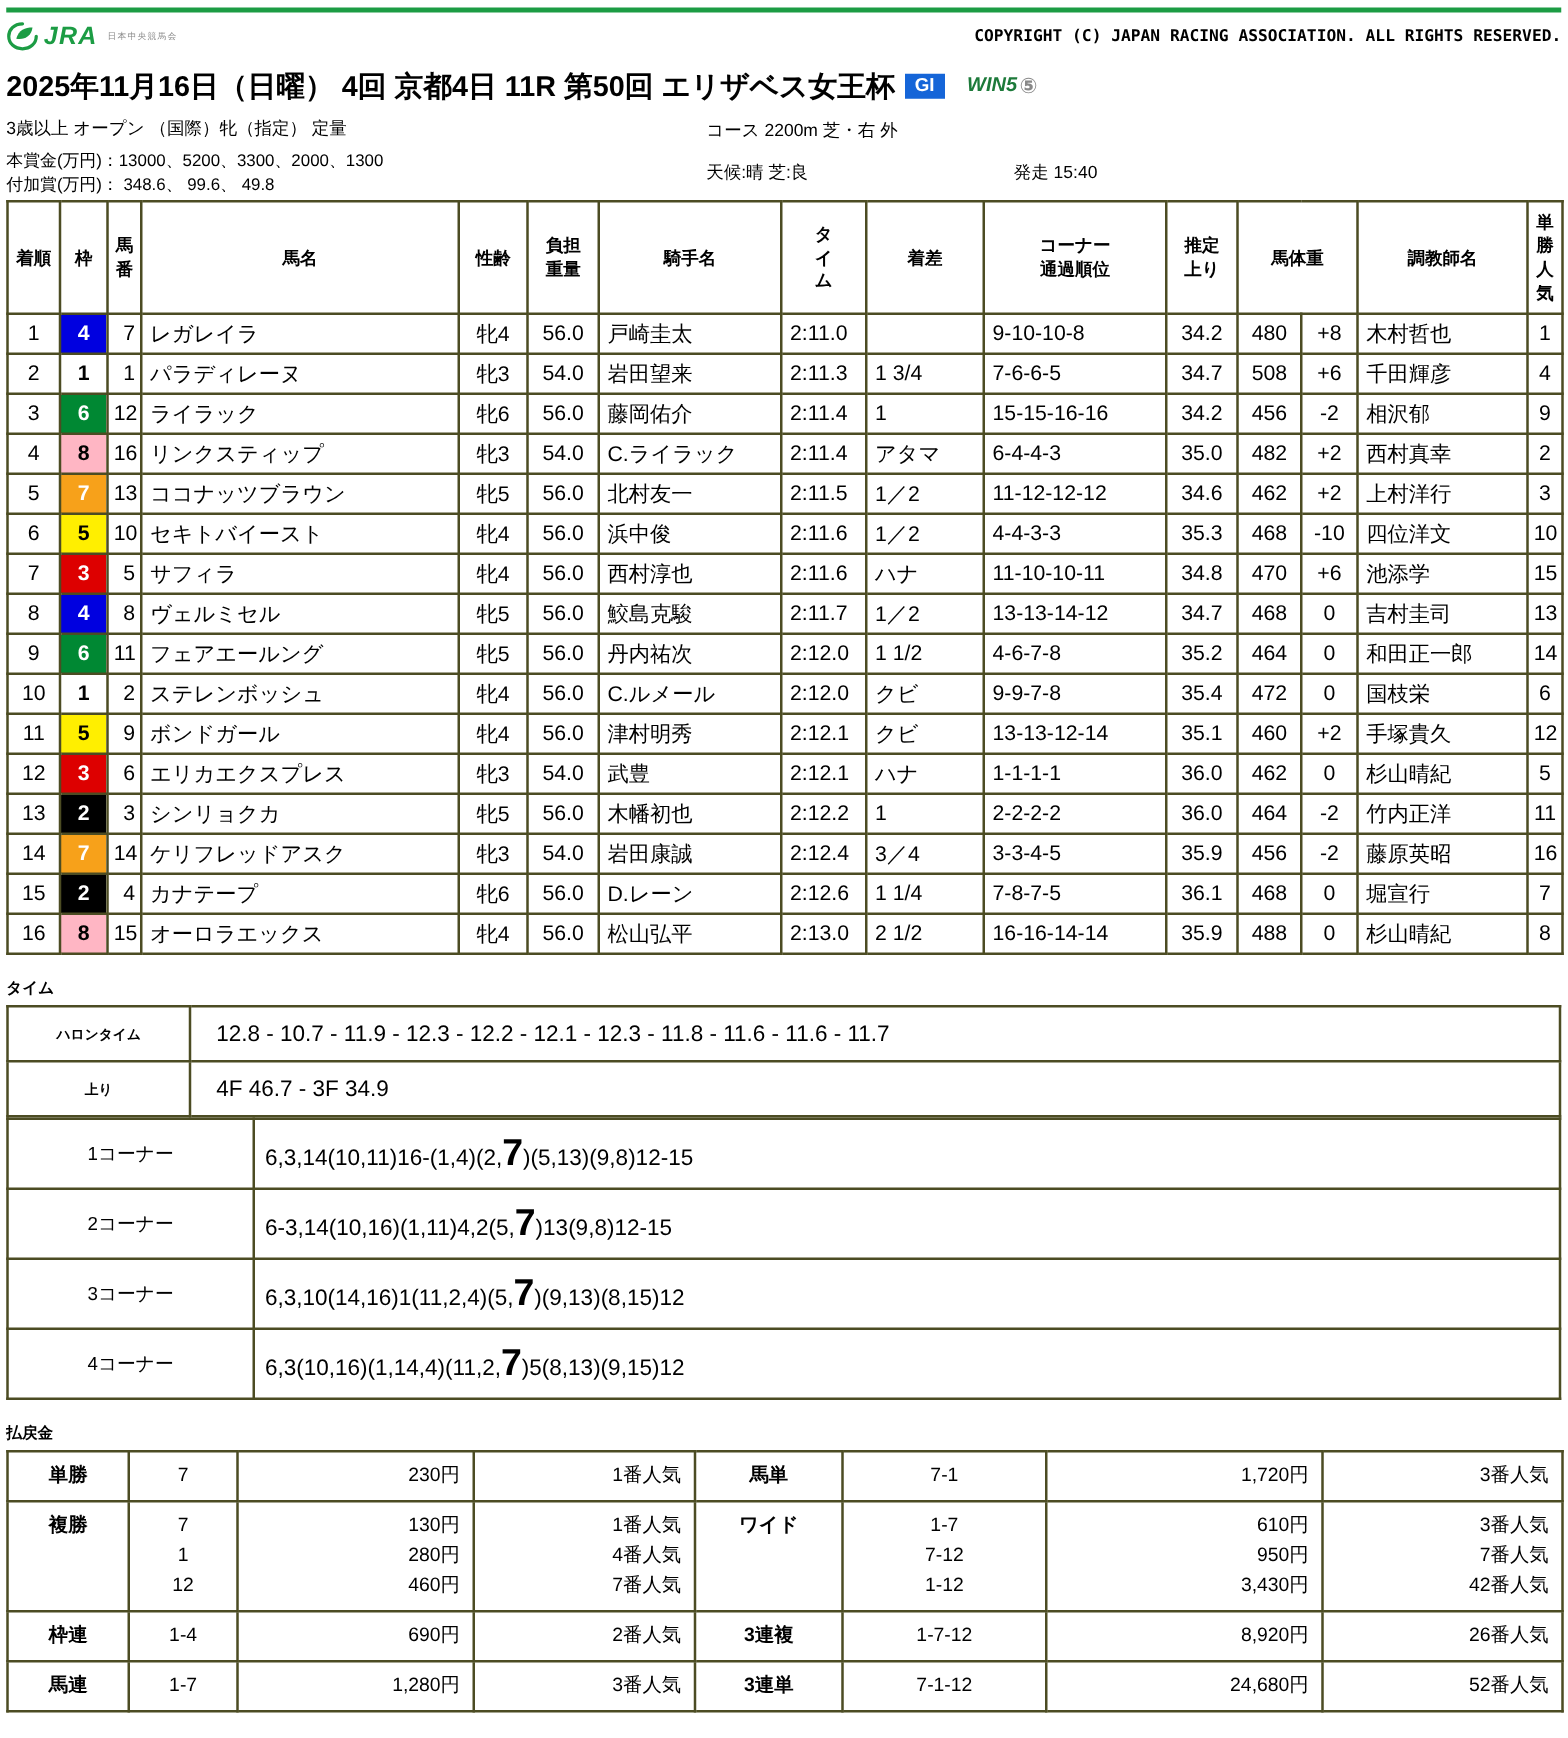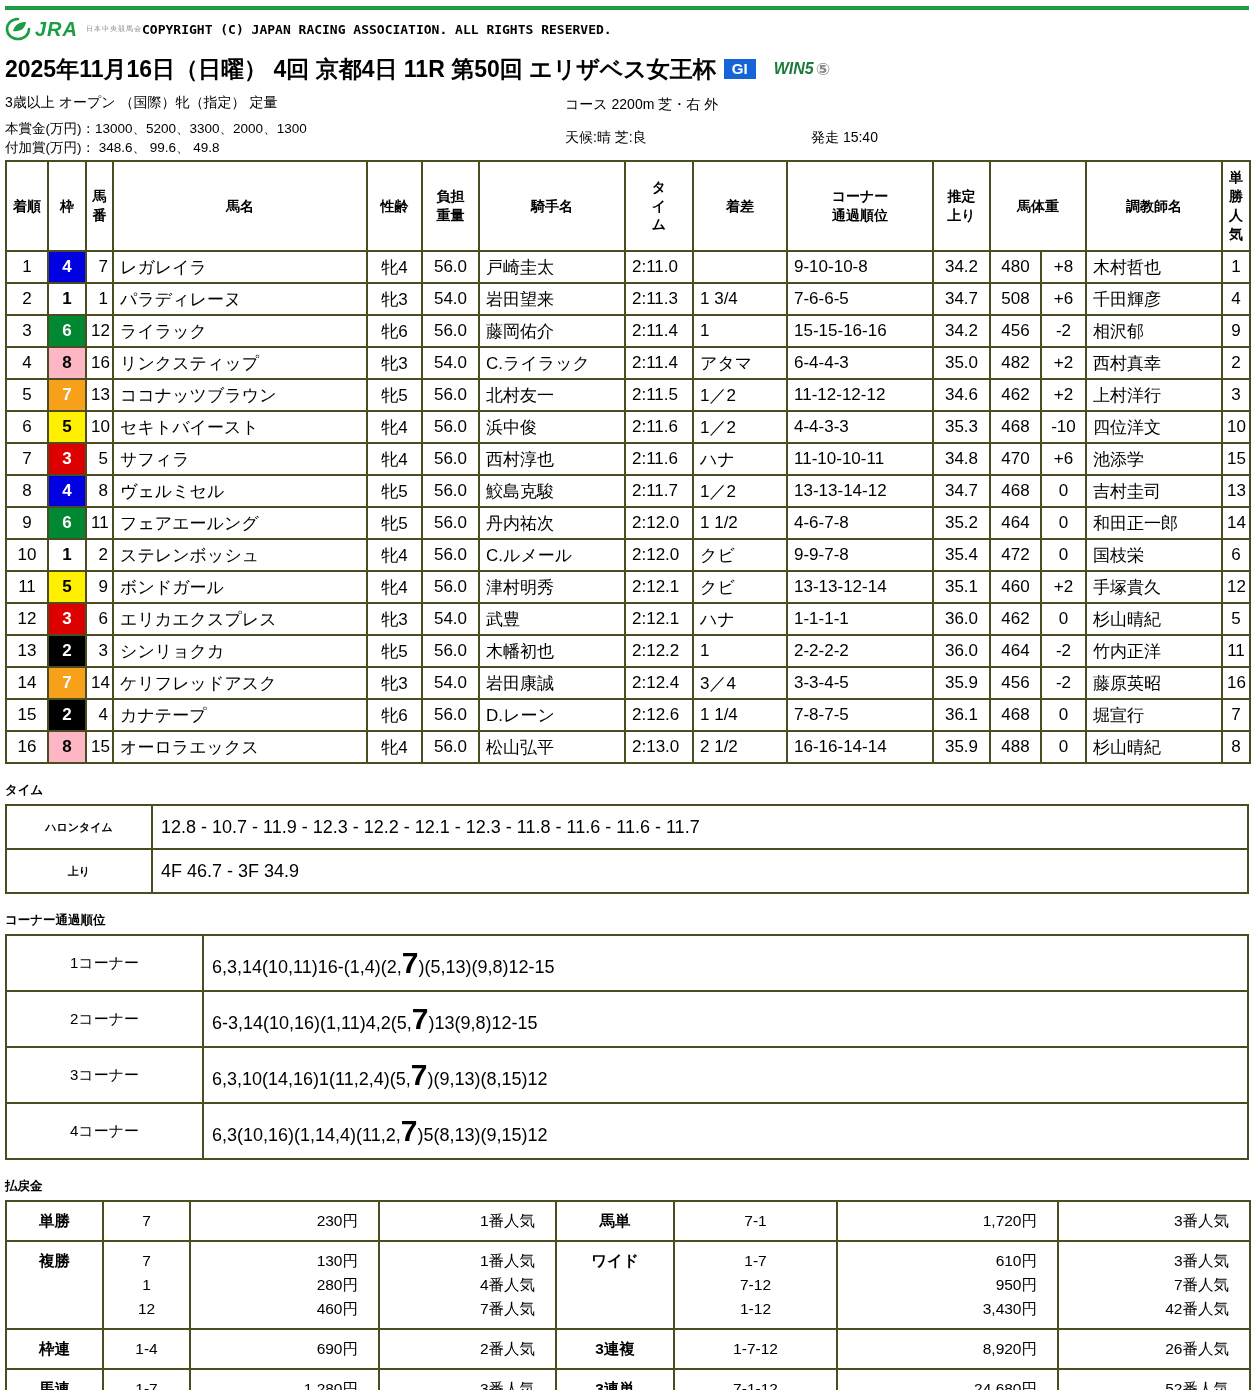--- a/index.html
+++ b/index.html
@@ -3,21 +3,21 @@
 <meta charset="utf-8">
 <style>
   html,body{margin:0;padding:0;}
   body{
     width:1254px;height:1390px;overflow:hidden;background:#fff;color:#000;
     font-family:"Liberation Sans","DejaVu Sans",sans-serif;
     -webkit-font-smoothing:antialiased;
   }
   .page{padding:0 5px;}
   .topline{height:4px;background:#1c9c44;margin:6px 0 4px 0;}
-  .hdr{display:flex;align-items:center;height:30px;}
+  .hdr{display:flex;justify-content:space-between;align-items:center;height:30px;}
   .logo{display:flex;align-items:center;gap:4px;}
   .jra{color:#1c9c44;font-weight:bold;font-style:italic;font-size:20px;letter-spacing:1px;}
   .jra-sub{color:#8a8a8a;font-size:7px;margin-left:4px;letter-spacing:1px;}
   .copyright{font-family:"DejaVu Sans Mono","Liberation Mono",monospace;font-weight:bold;font-size:13px;letter-spacing:0px;}
   .title-row{margin-top:8px;height:34px;display:flex;align-items:center;}
   .title{font-size:23px;font-weight:bold;}
   .gi{display:inline-block;background:#1565d8;color:#fff;font-weight:bold;font-size:15px;padding:1px 8px 2px 8px;margin-left:8px;}
   .win5{margin-left:18px;font-style:italic;font-weight:bold;font-size:16px;color:#1d7a3a;}
   .w5c{font-style:normal;color:#888;font-weight:bold;font-size:17px;margin-left:2px;}
   .meta{position:relative;height:66px;margin-top:8px;font-size:14px;}
@@ -34,28 +34,28 @@
   #results-table th{height:84px;}
   #results-table td{height:30px;font-size:17px;vertical-align:middle;padding:0 4px;}
   .ac{text-align:center;}
   .al{text-align:left;padding-left:6px !important;}
   .ar{text-align:right;padding-right:4px !important;}
   .frame{font-weight:bold;}
 
   .section-label{font-size:12.5px;font-weight:bold;margin:18px 0 5px 0;}
   #time-table td{height:40px;font-size:18px;vertical-align:middle;}
   #time-table .lbl{text-align:center;font-size:11px;font-weight:bold;}
-  #time-table .val{text-align:left;padding-left:8px;}
+  #time-table .val{text-align:left;padding-left:20px;}
 
   #corner-table td{height:52px;font-size:18px;vertical-align:middle;}
   #corner-table .lbl{text-align:center;font-size:15px;}
   #corner-table .val{text-align:left;padding-left:8px;}
   .big-num{font-size:30px;font-weight:bold;line-height:1;}
 
-  #payout-table td{font-size:15.5px;vertical-align:top;padding:7px 20px;line-height:1.55;}
+  #payout-table td{font-size:15.5px;vertical-align:top;padding:7px 10px;line-height:1.55;}
   #payout-table .plbl{text-align:center;font-weight:bold;}
   #payout-table .pcombo{text-align:center;}
   #payout-table .pamt{text-align:right;}
   #payout-table .ppop{text-align:right;}
 </style>
 </head>
 <body>
 
 <div class="page">
 
@@ -421,21 +421,20 @@
           <td class="lbl">ハロンタイム</td>
           <td class="val">12.8 - 10.7 - 11.9 - 12.3 - 12.2 - 12.1 - 12.3 - 11.8 - 11.6 - 11.6 - 11.7</td>
         </tr>
         <tr>
           <td class="lbl">上り</td>
           <td class="val">4F 46.7 - 3F 34.9</td>
         </tr>
       </tbody>
   </table>
 
-  <div class="section-label">コーナー通過順位</div>
   <table id="corner-table">
     <colgroup>
         <col style="width:197px">
         <col>
       </colgroup>
     <tbody id="corner-body">
         <tr>
           <td class="lbl">1コーナー</td>
           <td class="val">6,3,14(10,11)16-(1,4)(2,<span class="big-num">7</span>)(5,13)(9,8)12-15</td>
         </tr>

